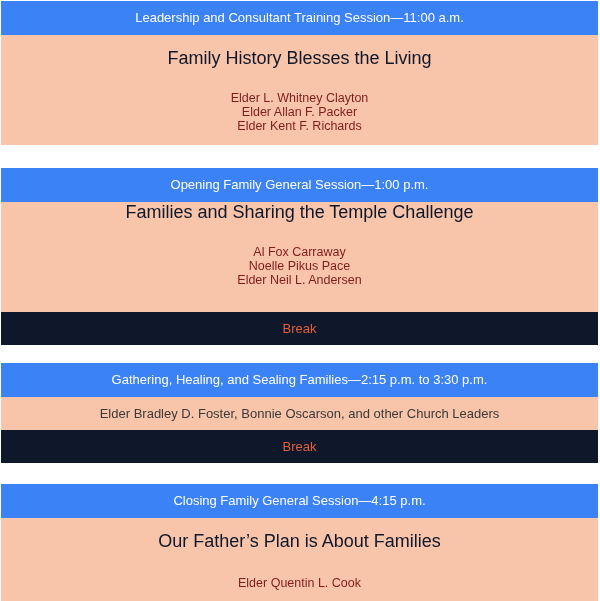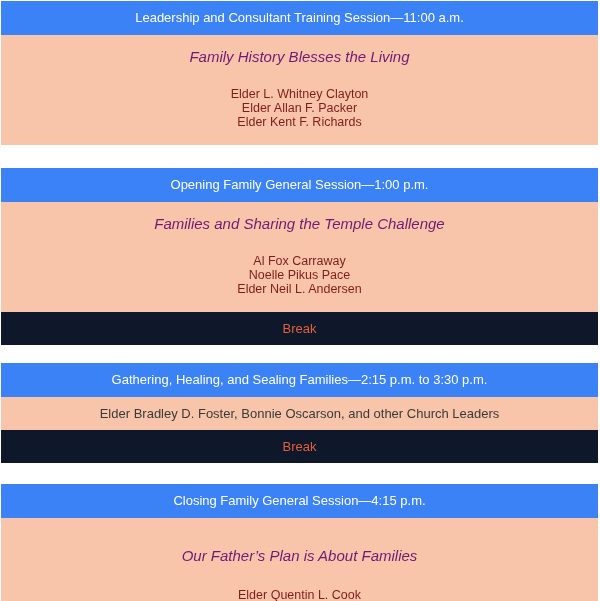--- a/index.html
+++ b/index.html
@@ -1,20 +1,20 @@
 <!DOCTYPE html>
 <html><head>
   <meta charset="utf-8">
   <style>
     html, body { margin: 0; padding: 0; background: #ffffff; }
     body { width: 600px; height: 601px; overflow: hidden; position: relative; font-family: "Liberation Sans", sans-serif; }
     .block { position: absolute; left: 1px; width: 597px; }
     .hdr { background: #3b82f6; color: #ffffff; font-size: 13px; text-align: center; height: 34px; line-height: 34px; }
     .body { background: #f9c5aa; color: #3a3a3a; text-align: center; }
-    .title { font-style: italic; font-size: 15px; color: #701a75; }
+    .title { font-size: 18px; color: #0f172a; }
     .speakers { font-size: 12.5px; line-height: 14px; color: #7f1d1d; }
     .brk { background: #0f172a; color: #e0603a; font-size: 13px; text-align: center; height: 33px; line-height: 33px; }
     .line { display: block; }
   </style>
 </head>
 <body>
 
 <div class="block" style="top:1px;">
   <div class="hdr">Leadership and Consultant Training Session—11:00 a.m.</div>
   <div class="body" style="height:110px;">
@@ -23,37 +23,37 @@
       <span class="line">Elder L. Whitney Clayton</span>
       <span class="line">Elder Allan F. Packer</span>
       <span class="line">Elder Kent F. Richards</span>
     </div>
   </div>
 </div>
 
 <div class="block" style="top:168px;">
   <div class="hdr">Opening Family General Session—1:00 p.m.</div>
   <div class="body" style="height:110px;">
-    <div class="title" style="padding-top:13px;">Families and Sharing the Temple Challenge</div>
+    <div class="title" style="">Families and Sharing the Temple Challenge</div>
     <div class="speakers" style="margin-top:22px;">
       <span class="line">Al Fox Carraway</span>
       <span class="line">Noelle Pikus Pace</span>
       <span class="line">Elder Neil L. Andersen</span>
     </div>
   </div>
   <div class="brk">Break</div>
 </div>
 
 <div class="block" style="top:363px;border-radius:19px;">
   <div class="hdr">Gathering, Healing, and Sealing Families—2:15 p.m. to 3:30 p.m.</div>
   <div class="body" style="height:33px; line-height:33px; font-size:13px;">Elder Bradley D. Foster, Bonnie Oscarson, and other Church Leaders</div>
   <div class="brk">Break</div>
 </div>
 
 <div class="block" style="top:484px;">
   <div class="hdr">Closing Family General Session—4:15 p.m.</div>
   <div class="body" style="height:90px;">
-    <div class="title" style="padding-top:29px;">Our Father’s Plan is About Families</div>
+    <div class="title" style="padding-top:13px;">Our Father’s Plan is About Families</div>
     <div class="speakers" style="margin-top:24px;">
       <span class="line">Elder Quentin L. Cook</span>
     </div>
   </div>
 </div>
 
 </body></html>

